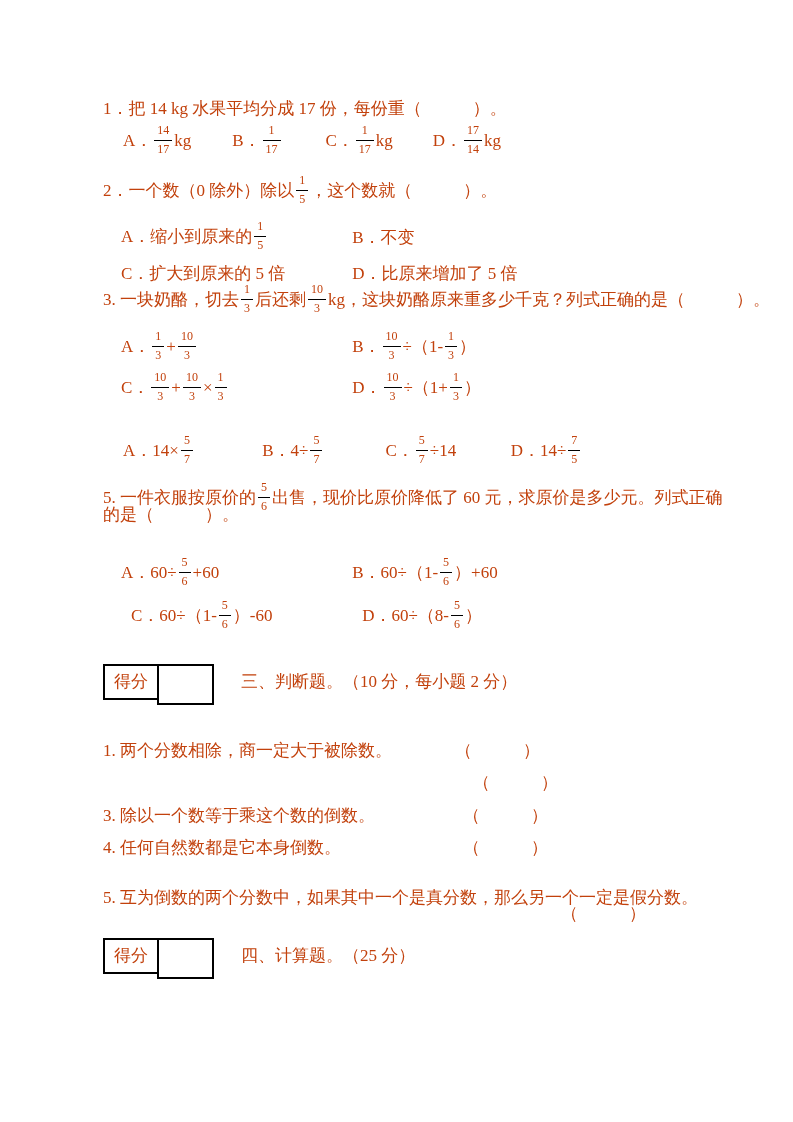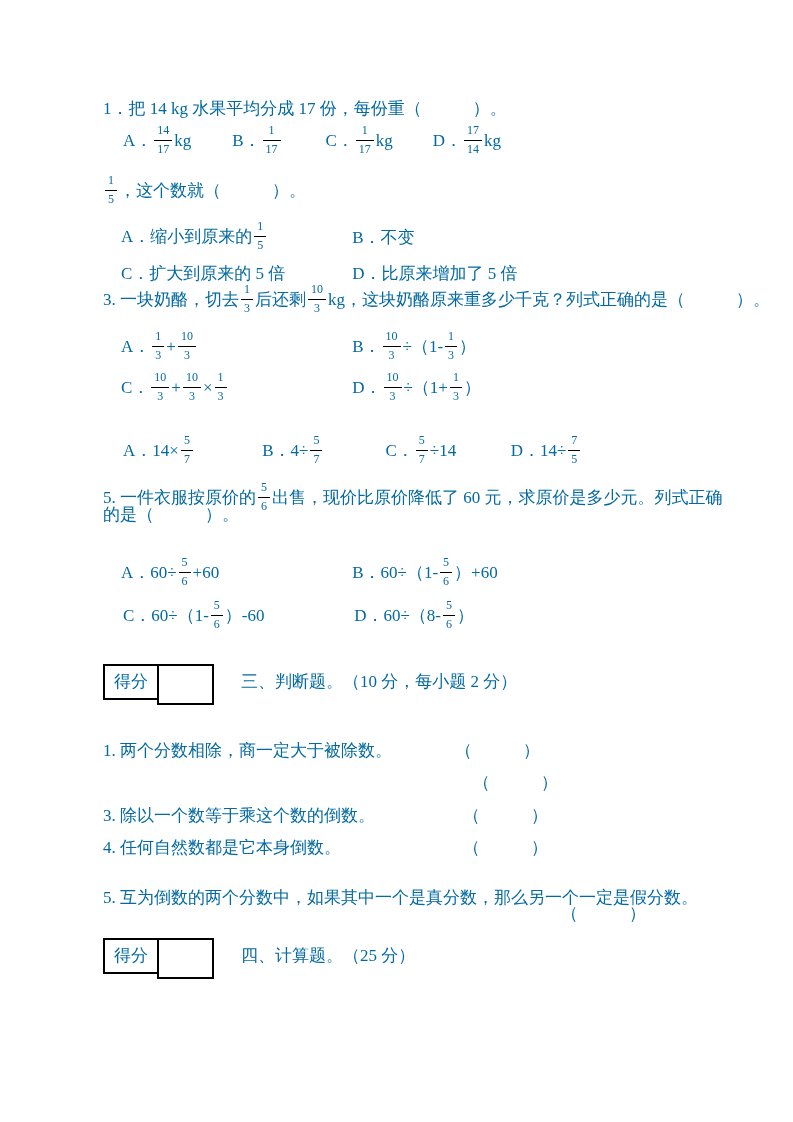--- a/index.html
+++ b/index.html
@@ -1,21 +1,21 @@
 <!DOCTYPE html>
 <html><head>
 <meta charset="utf-8">
 <style>
   html,body { margin:0; padding:0; background:#888; }
   .page {
     position:relative;
     width:793px; height:1122px;
     margin:0 auto;
     background:#ffffff;
-    color:#0369a1;
+    color:#c2410c;
     font-family:"Liberation Serif","DejaVu Serif",serif;
     font-size:17px;
     overflow:hidden;
   }
   .content { position:absolute; left:103px; top:0; width:690px; height:1122px; }
   .row { position:absolute; left:0; white-space:nowrap; line-height:22px; }
   .cell { display:inline-block; vertical-align:middle; white-space:nowrap; }
   .frac {
     display:inline-block; vertical-align:middle;
     text-align:center; line-height:1.15; font-size:12px;
@@ -40,21 +40,21 @@
   <div class="content">
 
     <div class="row" style="top:98px"><span>1．把 14 kg 水果平均分成 17 份，每份重（　　　）。</span></div>
     <div class="row" style="top:126px">
       <span class="cell" style="margin-left:20px;width:105px"><span>A．</span><span class="frac"><span class="num">14</span><span class="den">17</span></span><span>kg</span></span>
       <span class="cell" style="width:89px"><span>B．</span><span class="frac"><span class="num">1</span><span class="den">17</span></span></span>
       <span class="cell" style="width:103px"><span>C．</span><span class="frac"><span class="num">1</span><span class="den">17</span></span><span>kg</span></span>
       <span class="cell"><span>D．</span><span class="frac"><span class="num">17</span><span class="den">14</span></span><span>kg</span></span>
     </div>
 
-    <div class="row" style="top:176px"><span class="frac"><span class="num">1</span><span class="den">5</span></span><span>，这个数就（　　　）。</span></div>
+    <div class="row" style="top:176px"><span>2．一个数（0 除外）除以</span><span class="frac"><span class="num">1</span><span class="den">5</span></span><span>，这个数就（　　　）。</span></div>
     <div class="row" style="top:222px">
       <span class="cell" style="margin-left:18px;width:227px"><span>A．缩小到原来的</span><span class="frac"><span class="num">1</span><span class="den">5</span></span></span>
       <span class="cell"><span>B．不变</span></span>
     </div>
     <div class="row" style="top:262px">
       <span class="cell" style="margin-left:18px;width:227px"><span>C．扩大到原来的 5 倍</span></span>
       <span class="cell"><span>D．比原来增加了 5 倍</span></span>
     </div>
 
     <div class="row" style="top:285px"><span>3. 一块奶酪，切去</span><span class="frac"><span class="num">1</span><span class="den">3</span></span><span>后还剩</span><span class="frac"><span class="num">10</span><span class="den">3</span></span><span>kg，这块奶酪原来重多少千克？列式正确的是（　　　）。</span></div>
@@ -74,21 +74,21 @@
       <span class="cell"><span>D．14÷</span><span class="frac"><span class="num">7</span><span class="den">5</span></span></span>
     </div>
 
     <div class="row" style="top:483px"><span>5. 一件衣服按原价的</span><span class="frac"><span class="num">5</span><span class="den">6</span></span><span>出售，现价比原价降低了 60 元，求原价是多少元。列式正确</span></div>
     <div class="row" style="top:504px"><span>的是（　　　）。</span></div>
     <div class="row" style="top:558px">
       <span class="cell" style="margin-left:18px;width:227px"><span>A．60÷</span><span class="frac"><span class="num">5</span><span class="den">6</span></span><span>+60</span></span>
       <span class="cell"><span>B．60÷（1-</span><span class="frac"><span class="num">5</span><span class="den">6</span></span><span>）+60</span></span>
     </div>
     <div class="row" style="top:601px">
-      <span class="cell" style="margin-left:20px;width:227px"><span>C．60÷（1-</span><span class="frac"><span class="num">5</span><span class="den">6</span></span><span>）-60</span></span>
+      <span class="cell" style="margin-left:28px;width:227px"><span>C．60÷（1-</span><span class="frac"><span class="num">5</span><span class="den">6</span></span><span>）-60</span></span>
       <span class="cell"><span>D．60÷（8-</span><span class="frac"><span class="num">5</span><span class="den">6</span></span><span>）</span></span>
     </div>
 
     <div class="row sec-row" style="top:664px">
       <span class="score-box">
         <span class="score-cell">得分</span>
         <span class="score-cell blank"></span>
       </span>
       <span class="sec-title">三、判断题。（10 分，每小题 2 分）</span>
     </div>

